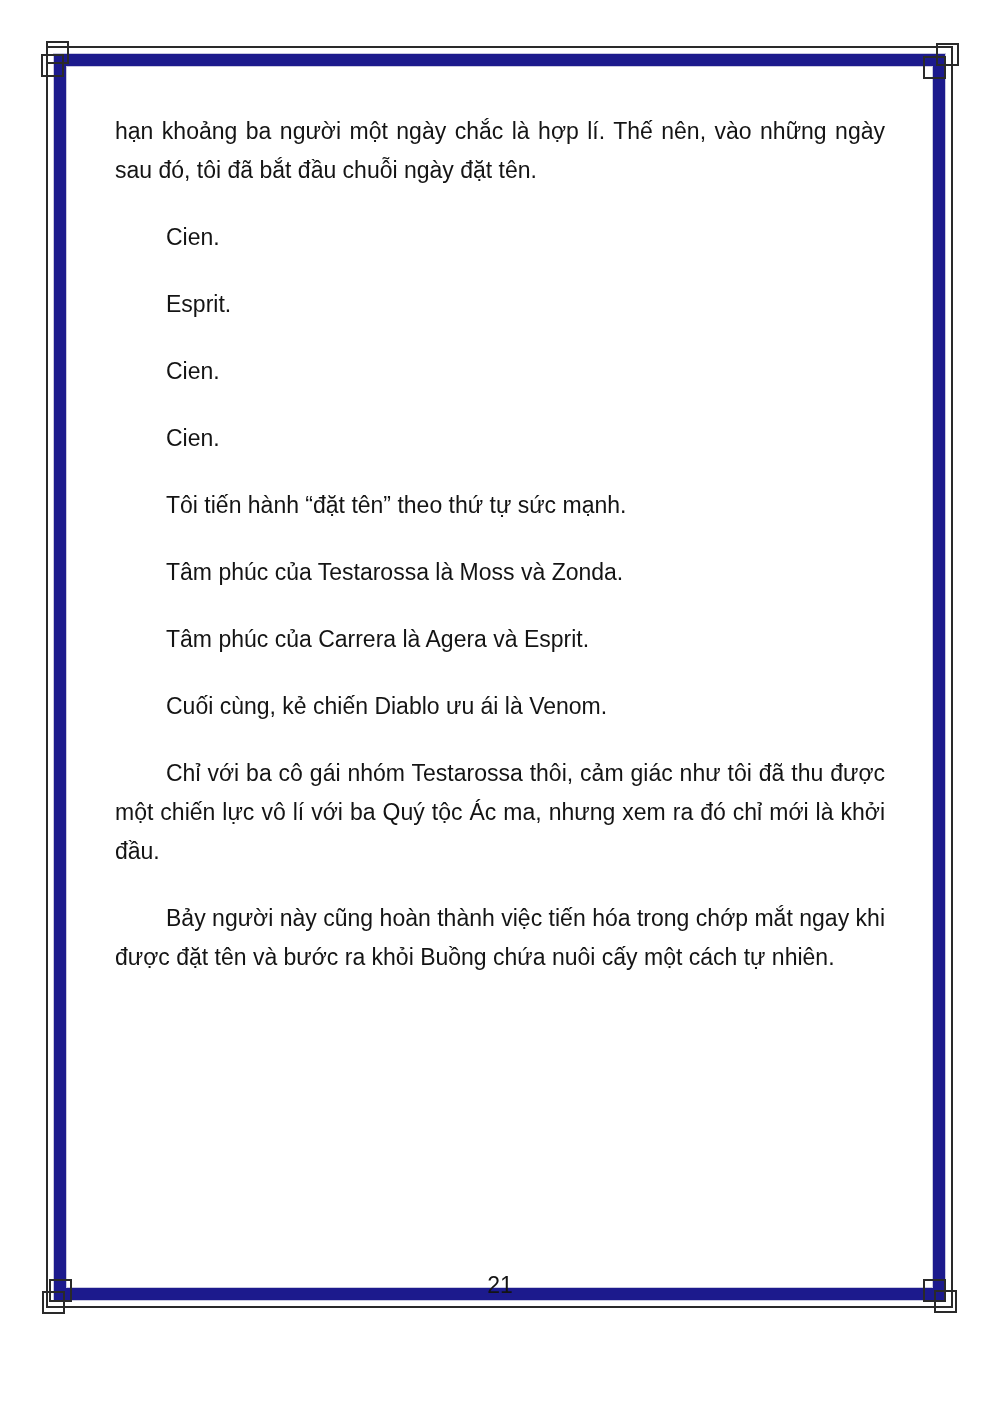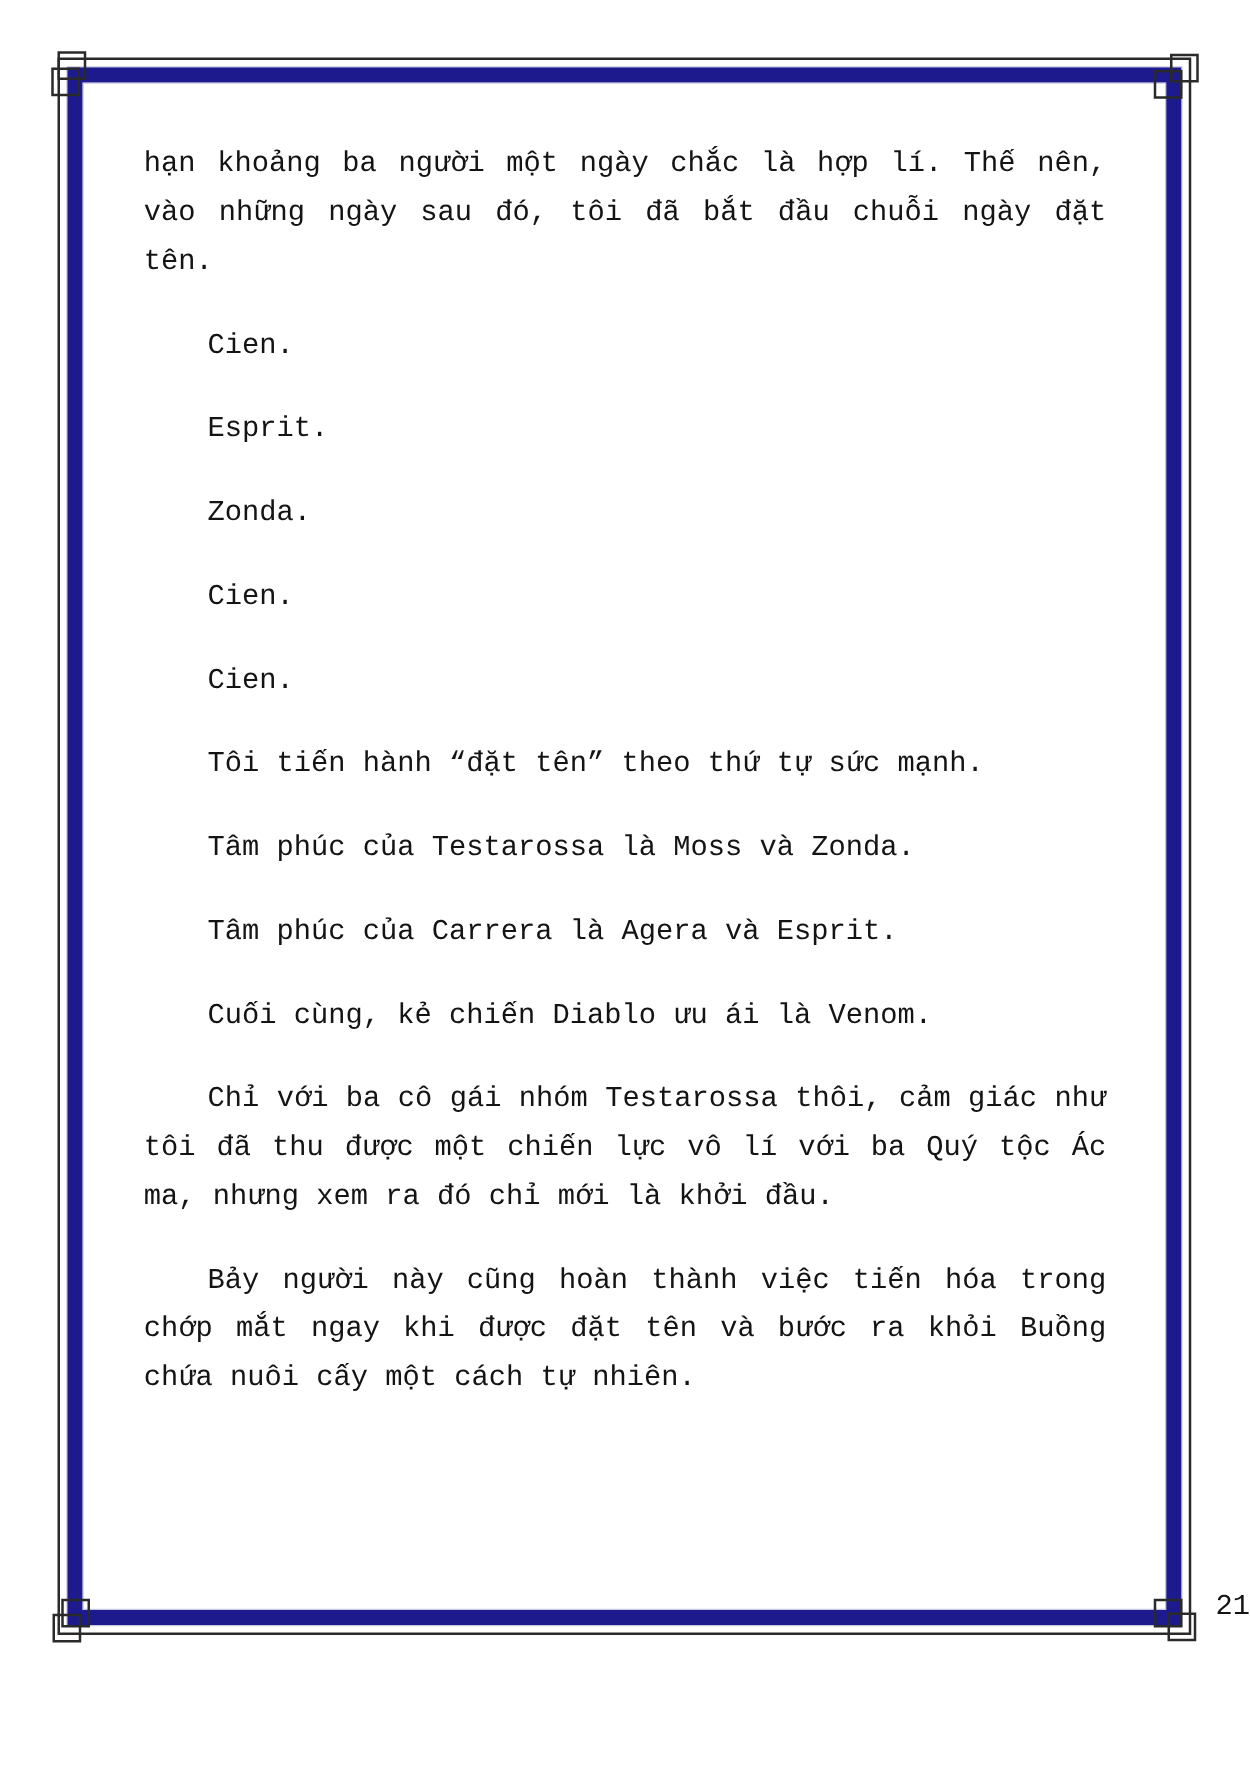--- a/index.html
+++ b/index.html
@@ -10,21 +10,21 @@
     --page_bg: #ffffff;
   }
   * { margin: 0; padding: 0; box-sizing: border-box; }
   html, body { background: var(--page_bg); }
   .page {
     position: relative;
     width: 1000px;
     height: 1355px;
     background: var(--page_bg);
     overflow: hidden;
-    font-family: Liberation Mono, monospace;
+    font-family: Liberation Sans, sans-serif;
     color: var(--text_color);
   }
   
   .frame-line {
     position: absolute;
     left: 46px; top: 46px; right: 47px; bottom: 47px;
     border: 2.5px solid var(--frame_line);
   }
   
   .frame-band {
@@ -57,21 +57,21 @@
     font-size: 23px;
     line-height: 39px;
     text-align: justify;
   }
   .page-text p { margin-bottom: 28px; }
   .p-indent { text-indent: 51px; }
   .page-number {
     position: absolute;
     left: 0; right: 0;
     top: 1269px;
-    text-align: right;
+    text-align: center;
     font-size: 23px;
     line-height: 32px;
   }
 </style>
 </head>
 <body>
 
 <div class="page">
 
   <div class="frame-line"></div>
@@ -91,21 +91,20 @@
   </div>
   <div class="br">
     <div class="corner-sq sq-a"></div>
     <div class="corner-sq sq-b"></div>
   </div>
 
   <div class="page-text">
     <p>hạn khoảng ba người một ngày chắc là hợp lí. Thế nên, vào những ngày sau đó, tôi đã bắt đầu chuỗi ngày đặt tên.</p>
     <p class="p-indent">Cien.</p>
     <p class="p-indent">Esprit.</p>
-    <p class="p-indent">Zonda.</p>
     <p class="p-indent">Cien.</p>
     <p class="p-indent">Cien.</p>
     <p class="p-indent">Tôi tiến hành “đặt tên” theo thứ tự sức mạnh.</p>
     <p class="p-indent">Tâm phúc của Testarossa là Moss và Zonda.</p>
     <p class="p-indent">Tâm phúc của Carrera là Agera và Esprit.</p>
     <p class="p-indent">Cuối cùng, kẻ chiến Diablo ưu ái là Venom.</p>
     <p class="p-indent">Chỉ với ba cô gái nhóm Testarossa thôi, cảm giác như tôi đã thu được một chiến lực vô lí với ba Quý tộc Ác ma, nhưng xem ra đó chỉ mới là khởi đầu.</p>
     <p class="p-indent">Bảy người này cũng hoàn thành việc tiến hóa trong chớp mắt ngay khi được đặt tên và bước ra khỏi Buồng chứa nuôi cấy một cách tự nhiên.</p>
   </div>
 

